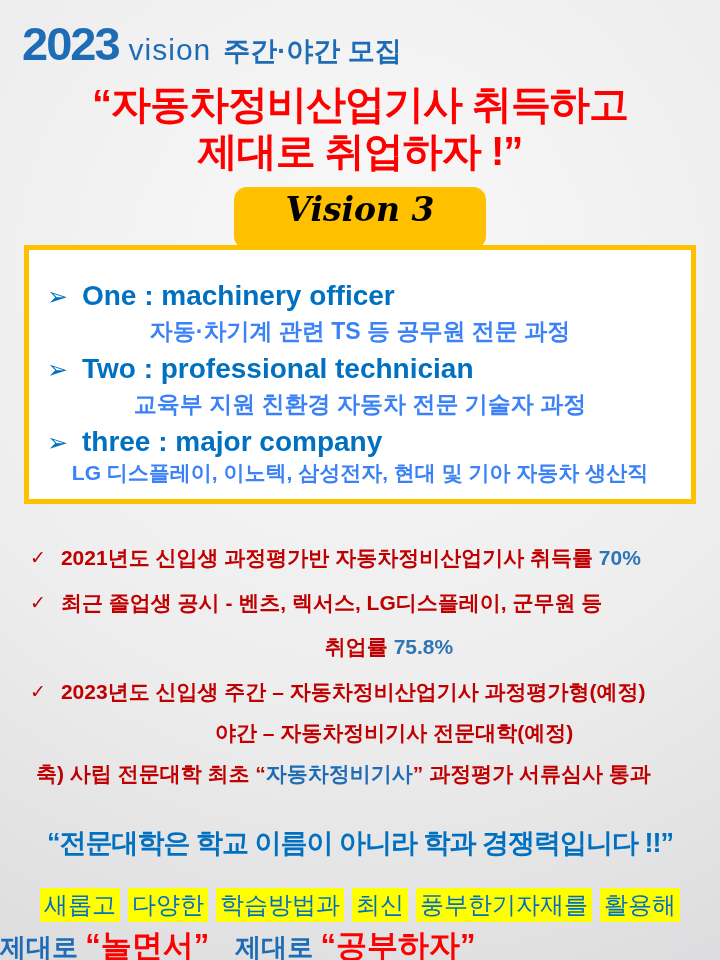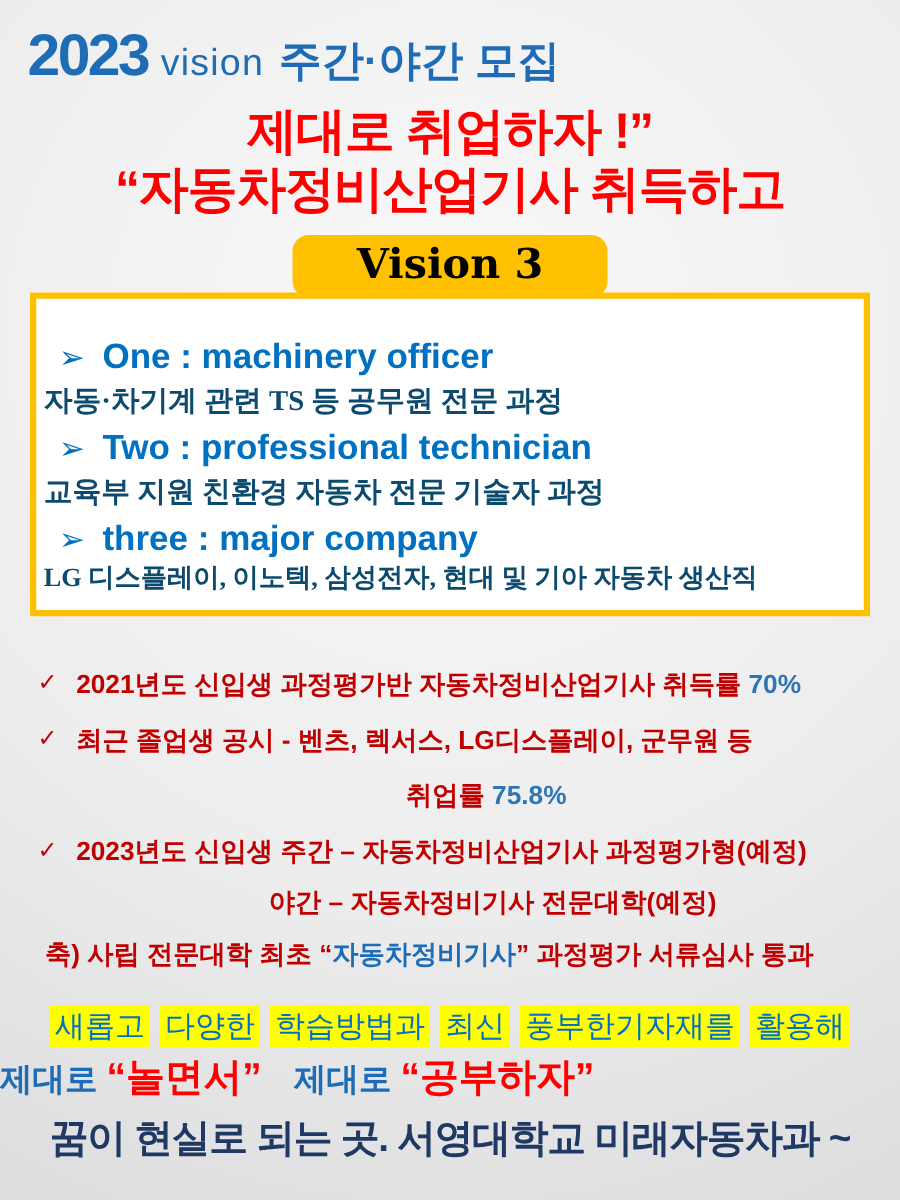--- a/index.html
+++ b/index.html
@@ -9,42 +9,42 @@
     overflow:hidden;
   }
   .page {
     width:720px; height:960px; overflow:hidden;
     background: radial-gradient(130% 95% at 50% 28%, #f9f9f9 0%, #ededee 48%, #d6d6d8 100%);
   }
   
   .header { padding:16px 0 0 22px; color:#1e6cb5; white-space:nowrap; }
   .year  { font-size:47px; font-weight:bold; letter-spacing:-2px; }
   .brand { font-size:30px; font-weight:400; margin-left:10px; letter-spacing:1px; }
-  .subtitle { font-size:34px; font-weight:bold; margin-left:12px; }
+  .subtitle { font-size:27px; font-weight:bold; margin-left:12px; }
   
   .title { margin-top:10px; text-align:center; color:#fe0000; font-weight:bold;
            font-size:40px; line-height:1.17; letter-spacing:-1px; }
   
   .badge {
-    width:252px; height:50px; margin:12px auto 0; position:relative; z-index:2;
+    width:252px; height:62px; margin:12px auto 0; position:relative; z-index:2;
     background:#ffc000; border-radius:13px; text-align:center;
-    font-family:"DejaVu Serif", serif; font-weight:bold;
+    font-family:"DejaVu Serif", serif; font-style:italic; font-weight:bold;
     font-size:33px; line-height:45px; color:#000;
   }
   
   .vision-box {
     margin:-4px 24px 0; border:5px solid #ffc000; background:#ffffff;
     padding:12px 6px 12px; position:relative; z-index:1;
   }
   .box-heading { color:#0070c0; font-weight:bold; font-size:28px;
                  padding-left:12px; margin-top:6px; white-space:nowrap; }
   .box-heading:first-child { margin-top:18px; }
   .bullet { font-size:25px; margin-right:14px; font-weight:normal; }
-  .box-sub { text-align:left; color:#0c4a6e; font-weight:600; font-size:23px;
-             margin-top:4px; margin-bottom:4px; white-space:nowrap;font-family:Liberation Serif, serif; }
+  .box-sub { text-align:center; color:#3b82f6; font-weight:600; font-size:23px;
+             margin-top:4px; margin-bottom:4px; white-space:nowrap; }
   .box-sub .sub-bold { font-weight:800; }
   .box-sub.tight { font-size:21px; margin-top:1px; margin-bottom:0; }
   
   .achievements { padding:40px 8px 0 30px; color:#c00000; font-weight:bold; font-size:21px; }
   .ach-row { display:flex; align-items:flex-start; white-space:nowrap; }
   .check { color:#c00000; font-size:19px; margin-right:15px; padding-top:2px; }
   .stat { color:#2e75b6; }
   .ach-line2a { margin:16px 0 0 36px;text-align:center; }
   .ach-row.second { margin-top:17px; }
   .ach-row.third { margin-top:17px; }
@@ -70,22 +70,22 @@
 </head>
 <body>
 
 <div class="page">
 
   <header class="header">
     <span class="year">2023</span><span class="brand">vision</span><span class="subtitle">주간·야간 모집</span>
   </header>
 
   <div class="title">
+    <div>“자동차정비산업기사 취득하고</div>
     <div>제대로 취업하자 !”</div>
-    <div>“자동차정비산업기사 취득하고</div>
   </div>
 
   <div class="badge">Vision 3</div>
 
   <section class="vision-box">
     <div class="box-heading">
       <span class="bullet">➢</span><span>One : machinery officer</span>
     </div>
     <div class="box-sub">
       <span>자동·차기계 관련 </span><span class="sub-bold">TS</span><span> 등 공무원 전문 과정</span>
@@ -119,20 +119,21 @@
     <div class="ach-row third">
       <span class="check">✓</span>
       <span>2023년도 신입생 주간 – 자동차정비산업기사 과정평가형(예정)</span>
     </div>
     <div class="ach-line2b">야간 – 자동차정비기사 전문대학(예정)</div>
     <div class="congrats">
       <span>축) 사립 전문대학 최초 “</span><span class="blue">자동차정비기사</span><span>” 과정평가 서류심사 통과</span>
     </div>
   </section>
 
+  <div class="quote">“전문대학은 학교 이름이 아니라 학과 경쟁력입니다 !!”</div>
 
   <div class="promo">
     <span class="hl">새롭고</span><span class="hl">다양한</span><span class="hl">학습방법과</span><span class="hl">최신</span><span class="hl">풍부한기자재를</span><span class="hl">활용해</span>
   </div>
 
   <div class="slogan">
     <span class="sl-blue">제대로  </span><span class="sl-red">“놀면서”</span><span class="sl-blue sl-gap">제대로 </span><span class="sl-red">“공부하자”</span>
   </div>
 
   <div class="footer">꿈이 현실로 되는 곳.  서영대학교 미래자동차과 ~</div>

